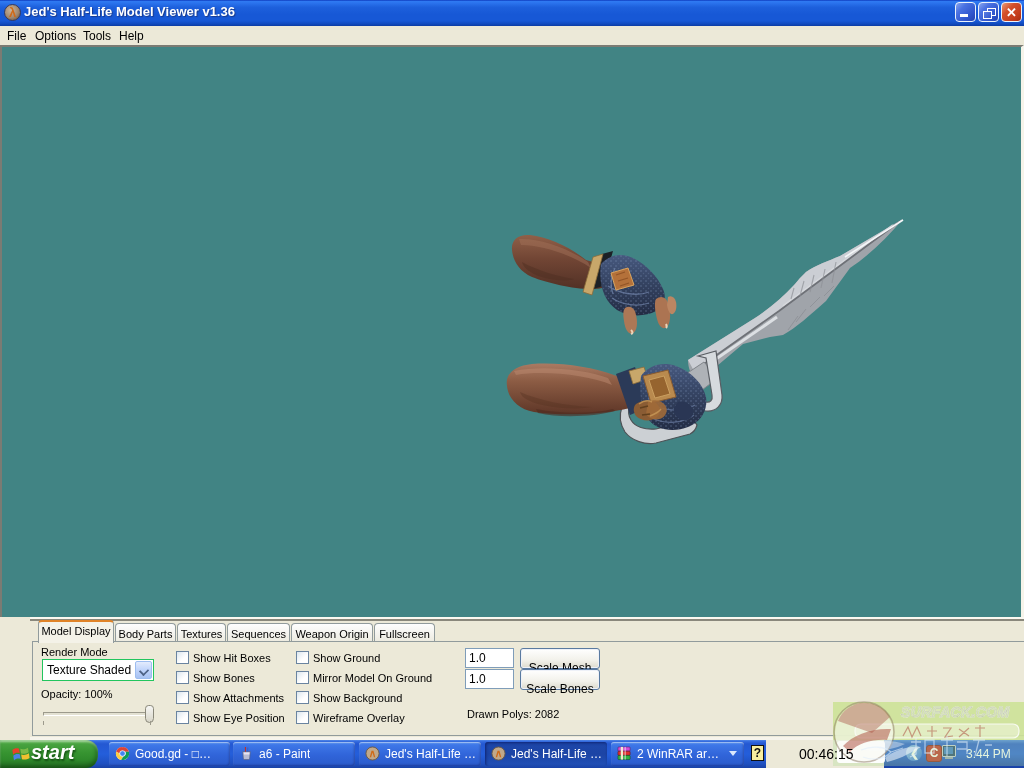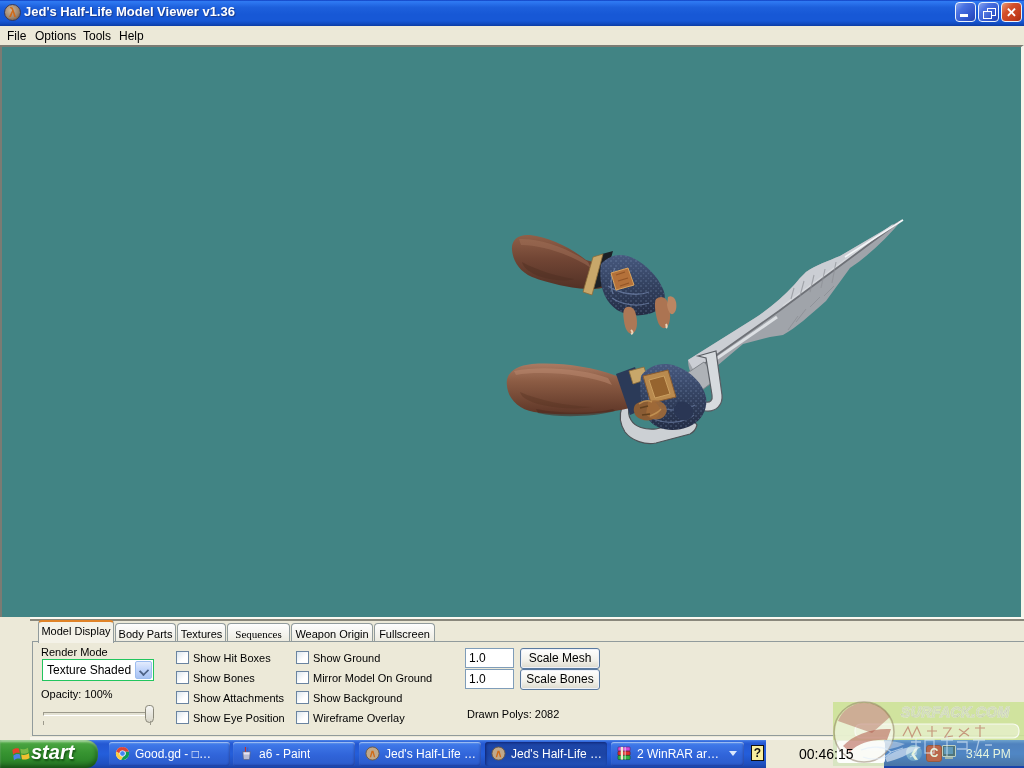--- a/index.html
+++ b/index.html
@@ -60,21 +60,21 @@
     border:1px solid #9c9a8c; border-bottom-color:#fff; border-right-color:#fff; background:#e3e1d2; }
   #sthumb { position:absolute; left:101px; top:-8px; width:9px; height:18px; border-radius:4px 4px 5px 5px;
     background:linear-gradient(180deg,#f6f6f4 0%,#d8d6c8 100%); border:1px solid #8a887a; }
 
   .chk { position:absolute; width:13px; height:13px; background:linear-gradient(135deg,#dce6ee 0%,#ffffff 60%);
     border:1px solid #6a84a0; }
   .txtin { position:absolute; width:49px; height:20px; background:#fff; border:1px solid #7f9db9;
     font-size:12px; padding:2px 3px; }
   .xpbtn { position:absolute; width:80px; height:21px; border-radius:3px;
     background:linear-gradient(180deg,#ffffff 0%,#f2f1ea 60%,#dcdacd 100%);
-    border:1px solid #5a7aa0; font-size:12px; text-align:center; padding-top:2px;
+    border:1px solid #5a7aa0; font-size:12px; text-align:center; padding-top:12px;
     box-shadow:inset 0 0 0 1px #eef1f8; }
 
   
   #taskbar { position:absolute; left:0; top:740px; width:884px; height:28px;
     background:linear-gradient(180deg,#4f87e8 0%,#3268dd 6%,#2458d2 14%,#245edb 50%,#1f50c0 85%,#1941a5 100%); }
   #startbtn { position:absolute; left:0; top:0; width:98px; height:28px;
     border-radius:0 12px 12px 0;
     background:linear-gradient(180deg,#79c66b 0%,#48a340 14%,#379431 45%,#2f8a2b 70%,#236b22 100%);
     box-shadow:inset -2px -2px 4px rgba(0,40,0,.4), inset 0 2px 2px rgba(255,255,255,.4);
   }
@@ -204,21 +204,21 @@
       </svg>
   </div>
 
   <div id="panel">
     <div class="ptop"></div>
     <div class="ptop2"></div>
     <div class="pbot"></div>
     <div class="tab active" style="left:8px;  width:76px;">Model Display</div>
     <div class="tab" style="left:85px; width:61px;">Body Parts</div>
     <div class="tab" style="left:147px;width:49px;">Textures</div>
-    <div class="tab" style="left:197px;width:63px;font-family:Liberation Serif, serif;">Sequences</div>
+    <div class="tab" style="left:197px;width:63px;">Sequences</div>
     <div class="tab" style="left:261px;width:82px;">Weapon Origin</div>
     <div class="tab" style="left:344px;width:61px;">Fullscreen</div>
     <div id="tabpane">
       <div class="lbl" style="left:8px;top:4px;">Render Mode</div>
       <div id="combo">
           <span class="ct">Texture Shaded</span>
           <span class="cb"></span>
         </div>
       <div class="lbl" style="left:8px;top:46px;">Opacity: 100%</div>
       <div id="slider">

